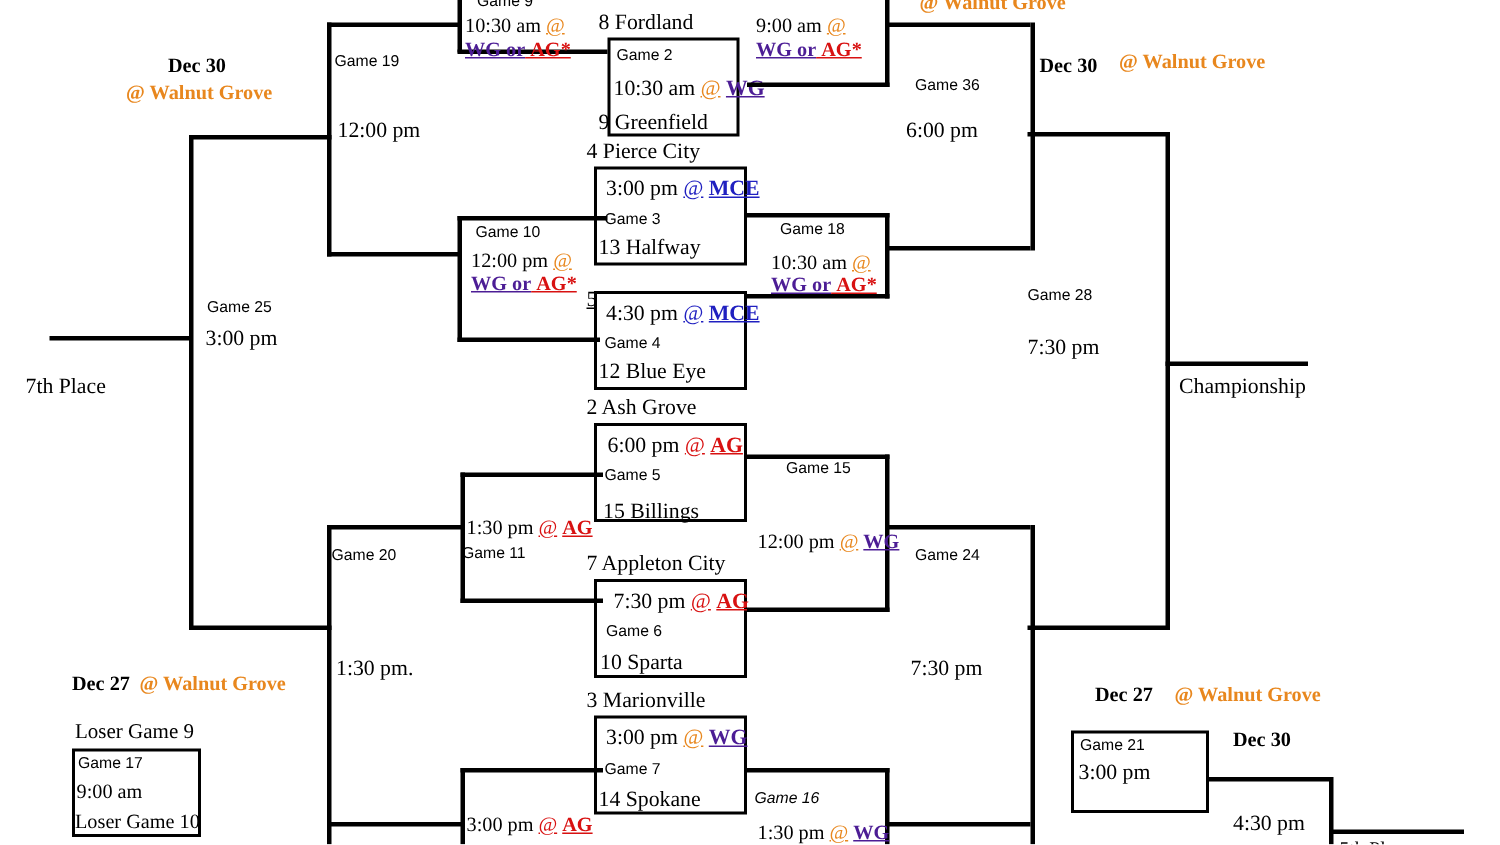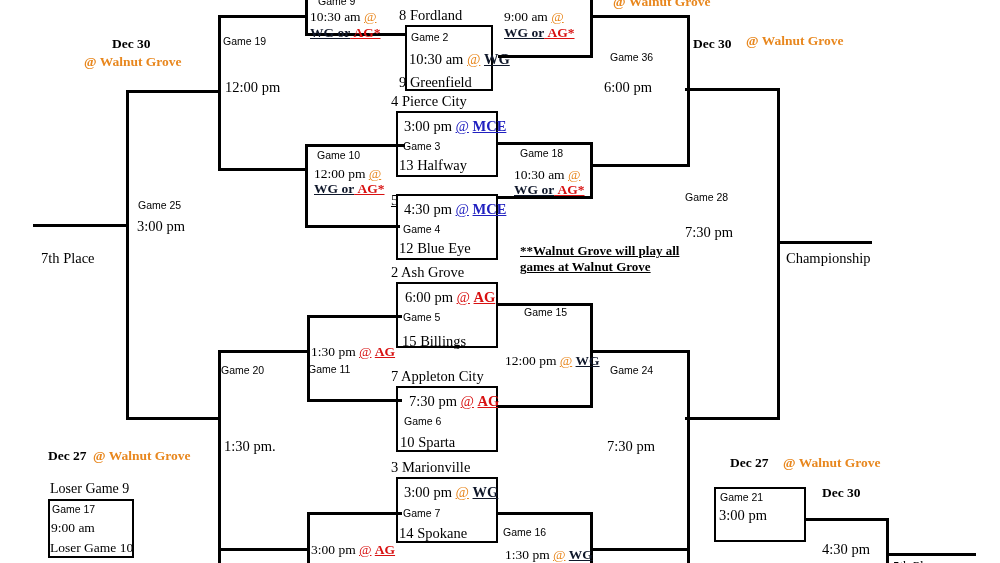--- a/index.html
+++ b/index.html
@@ -53,21 +53,21 @@
   .gtime {
     position: absolute;
     font-size: 14.5px;
     line-height: 1.08;
     white-space: nowrap;
     color: #000;
   }
   .gtime.small { font-size: 13.5px; }
 
   
-  .v-wg { color: #0f172a; font-weight: bold; text-decoration: underline; }
+  .v-wg { color: #4c1d95; font-weight: bold; text-decoration: underline; }
   .v-ag { color: #D81111; font-weight: bold; text-decoration: underline; }
   .v-mce { color: #2020C0; font-weight: bold; text-decoration: underline; }
   .at-or { color: #E8871E; text-decoration: underline; font-style: italic; }
   .at-rd { color: #D81111; text-decoration: underline; font-style: italic; }
   .at-bl { color: #2020C0; text-decoration: underline; font-style: italic; }
 
   
   .dhdr {
     position: absolute;
     font-size: 13.5px;
@@ -259,21 +259,21 @@
   <div class="ln-h" style="left:498px; top:405px; width:95px;"></div>
   <div class="gnum" style="left:524px; top:307px;">Game 15</div>
   <div class="gtime small" style="left:505px; top:354px;">
     <span>12:00 pm</span>
     <span class="at-or">@</span>
     <span class="v-wg">WG</span>
   </div>
 
   <div class="ln-h" style="left:498px; top:512px; width:95px;"></div>
   <div class="ln-v" style="left:590px; top:512px; height:51px;"></div>
-  <div class="gnum" style="left:503px; top:527px;">Game 16</div>
+  <div class="gnum" style="left:503px; top:527px;font-style:italic;">Game 16</div>
   <div class="gtime small" style="left:505px; top:548px;">
     <span>1:30 pm</span>
     <span class="at-or">@</span>
     <span class="v-wg">WG</span>
   </div>
 
   <div class="ln-h" style="left:218px; top:15px; width:90px;"></div>
   <div class="ln-v" style="left:218px; top:15px; height:156px;"></div>
   <div class="ln-h" style="left:218px; top:168px; width:90px;"></div>
   <div class="gnum" style="left:223px; top:36px;">Game 19</div>
@@ -284,21 +284,21 @@
   <div class="ln-h" style="left:218px; top:548px; width:90px;"></div>
   <div class="gnum" style="left:221px; top:365px;">Game 20</div>
   <div class="gtime" style="left:224px; top:439px;">1:30 pm.</div>
 
   <div class="ln-h" style="left:126px; top:90px; width:95px;"></div>
   <div class="ln-v" style="left:126px; top:90px; height:330px;"></div>
   <div class="ln-h" style="left:126px; top:417px; width:95px;"></div>
   <div class="ln-h" style="left:33px; top:224px; width:95px;"></div>
   <div class="gnum" style="left:138px; top:200px;">Game 25</div>
   <div class="gtime" style="left:137px; top:219px;">3:00 pm</div>
-  <div class="rlabel" style="left:41px; top:250px;text-align:right;">7th Place</div>
+  <div class="rlabel" style="left:17px; top:250px;text-align:right;">7th Place</div>
 
   <div class="ln-h" style="left:592px; top:15px; width:95px;"></div>
   <div class="ln-v" style="left:687px; top:15px; height:152px;"></div>
   <div class="ln-h" style="left:592px; top:164px; width:95px;"></div>
   <div class="gnum" style="left:610px; top:52px;">Game  36</div>
   <div class="gtime" style="left:604px; top:80px;">6:00  pm</div>
 
   <div class="ln-h" style="left:592px; top:350px; width:95px;"></div>
   <div class="ln-v" style="left:687px; top:350px; height:213px;"></div>
   <div class="ln-h" style="left:592px; top:548px; width:95px;"></div>
@@ -322,15 +322,14 @@
   <div class="gbox" style="left:714px; top:487px; width:92px; height:55px;"></div>
   <div class="gnum" style="left:720px; top:492px;">Game 21</div>
   <div class="gtime" style="left:719px; top:508px;">3:00  pm</div>
 
   <div class="ln-h" style="left:804px; top:518px; width:84px;"></div>
   <div class="ln-v" style="left:886px; top:518px; height:45px;"></div>
   <div class="ln-h" style="left:886px; top:553px; width:90px;"></div>
   <div class="gtime" style="left:822px; top:542px;">4:30 pm</div>
   <div class="rlabel" style="left:893px; top:558px; font-size:13px;">5th Place</div>
 
-  <div class="note" style="left:520px; top:243px;">**Walnut Grove will play all games at Walnut Grove</div>
 
 </div>
 
 </body></html>

